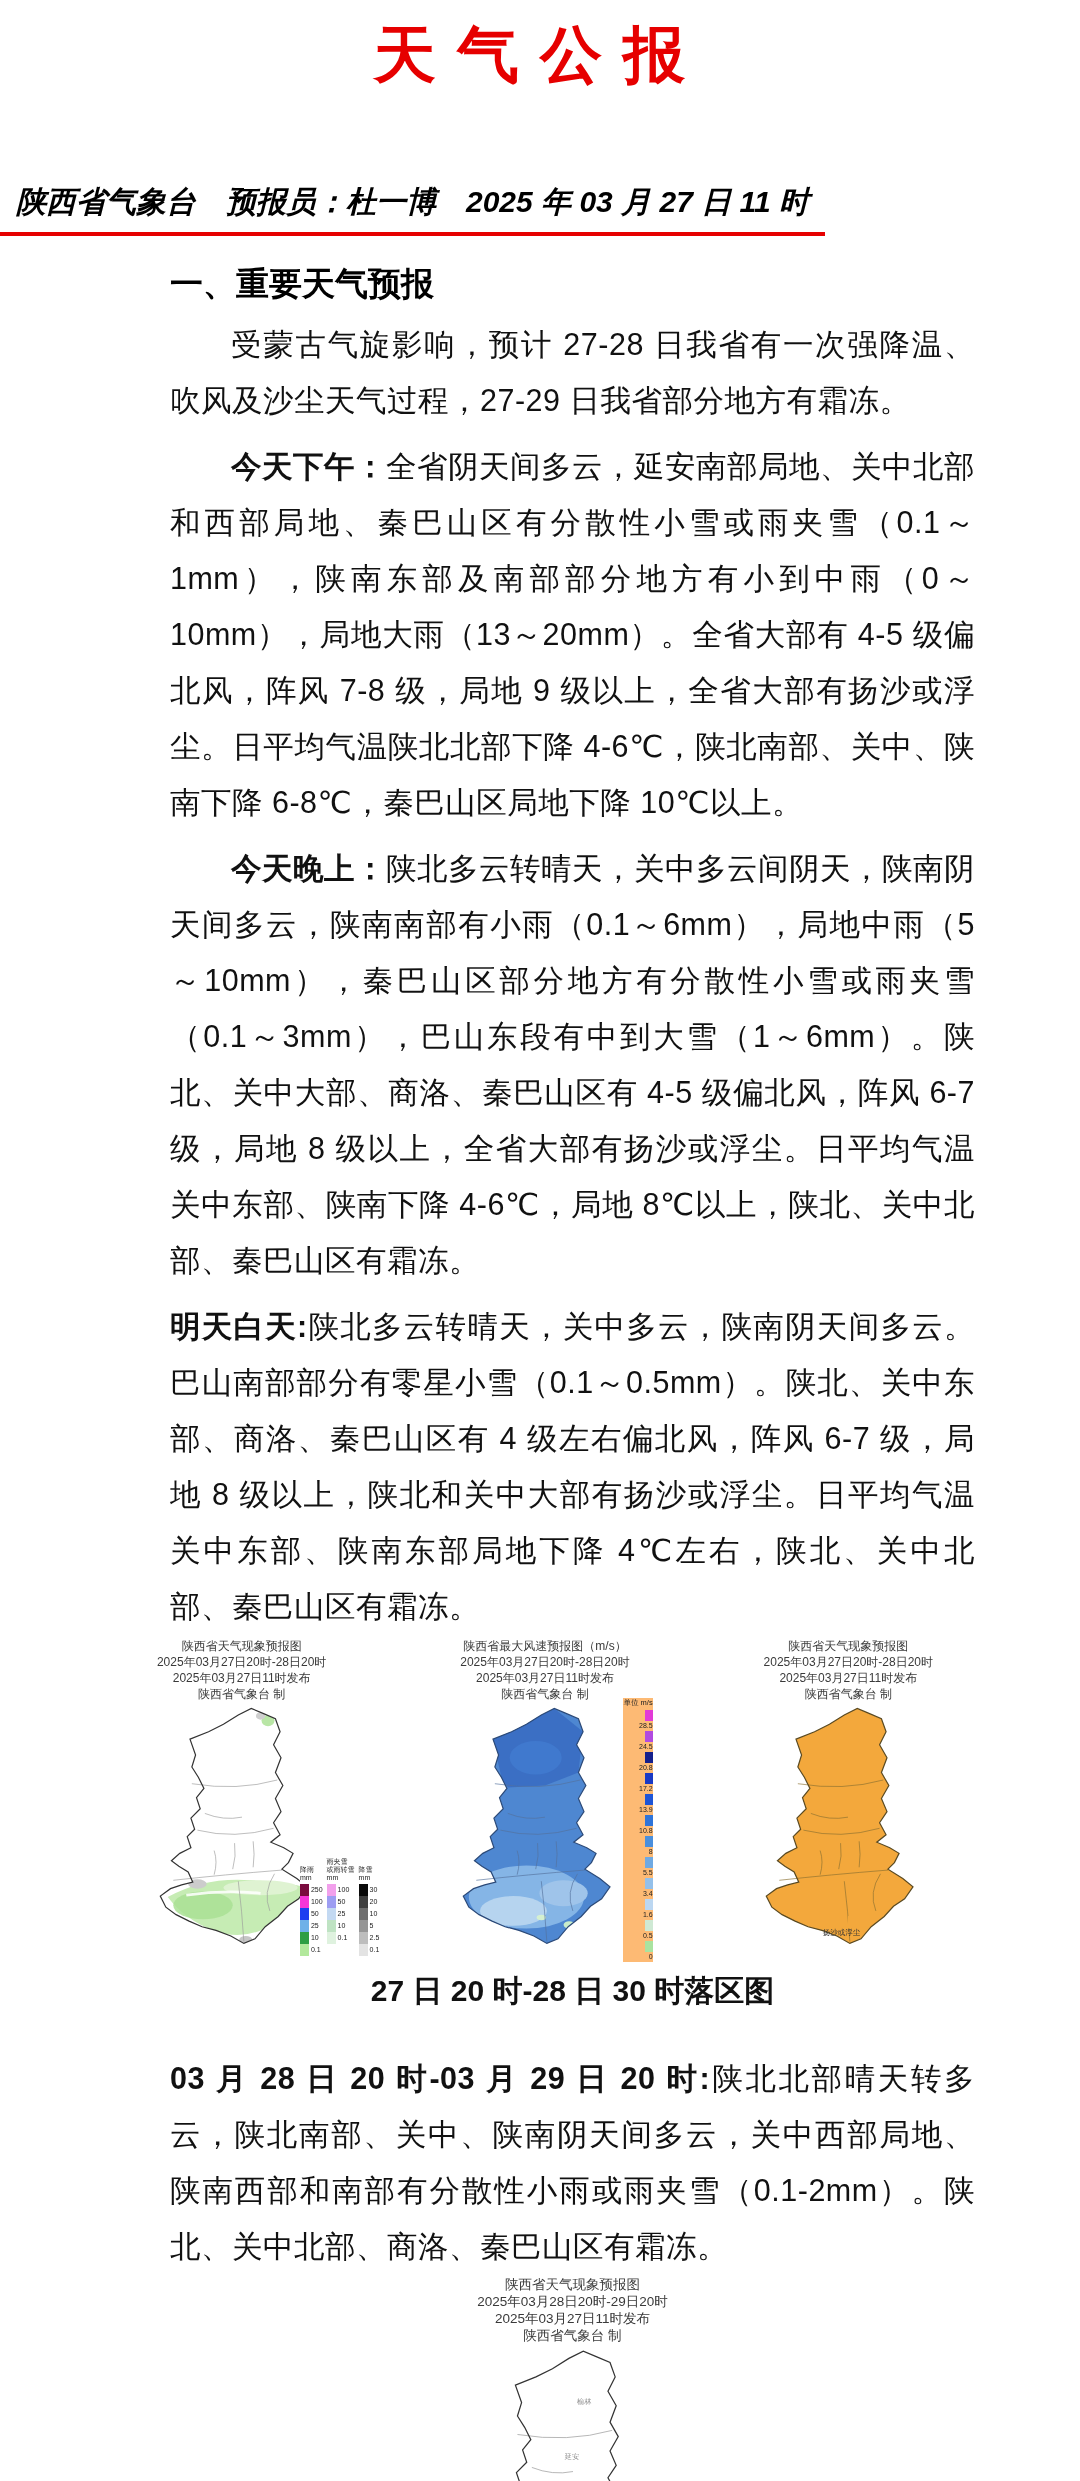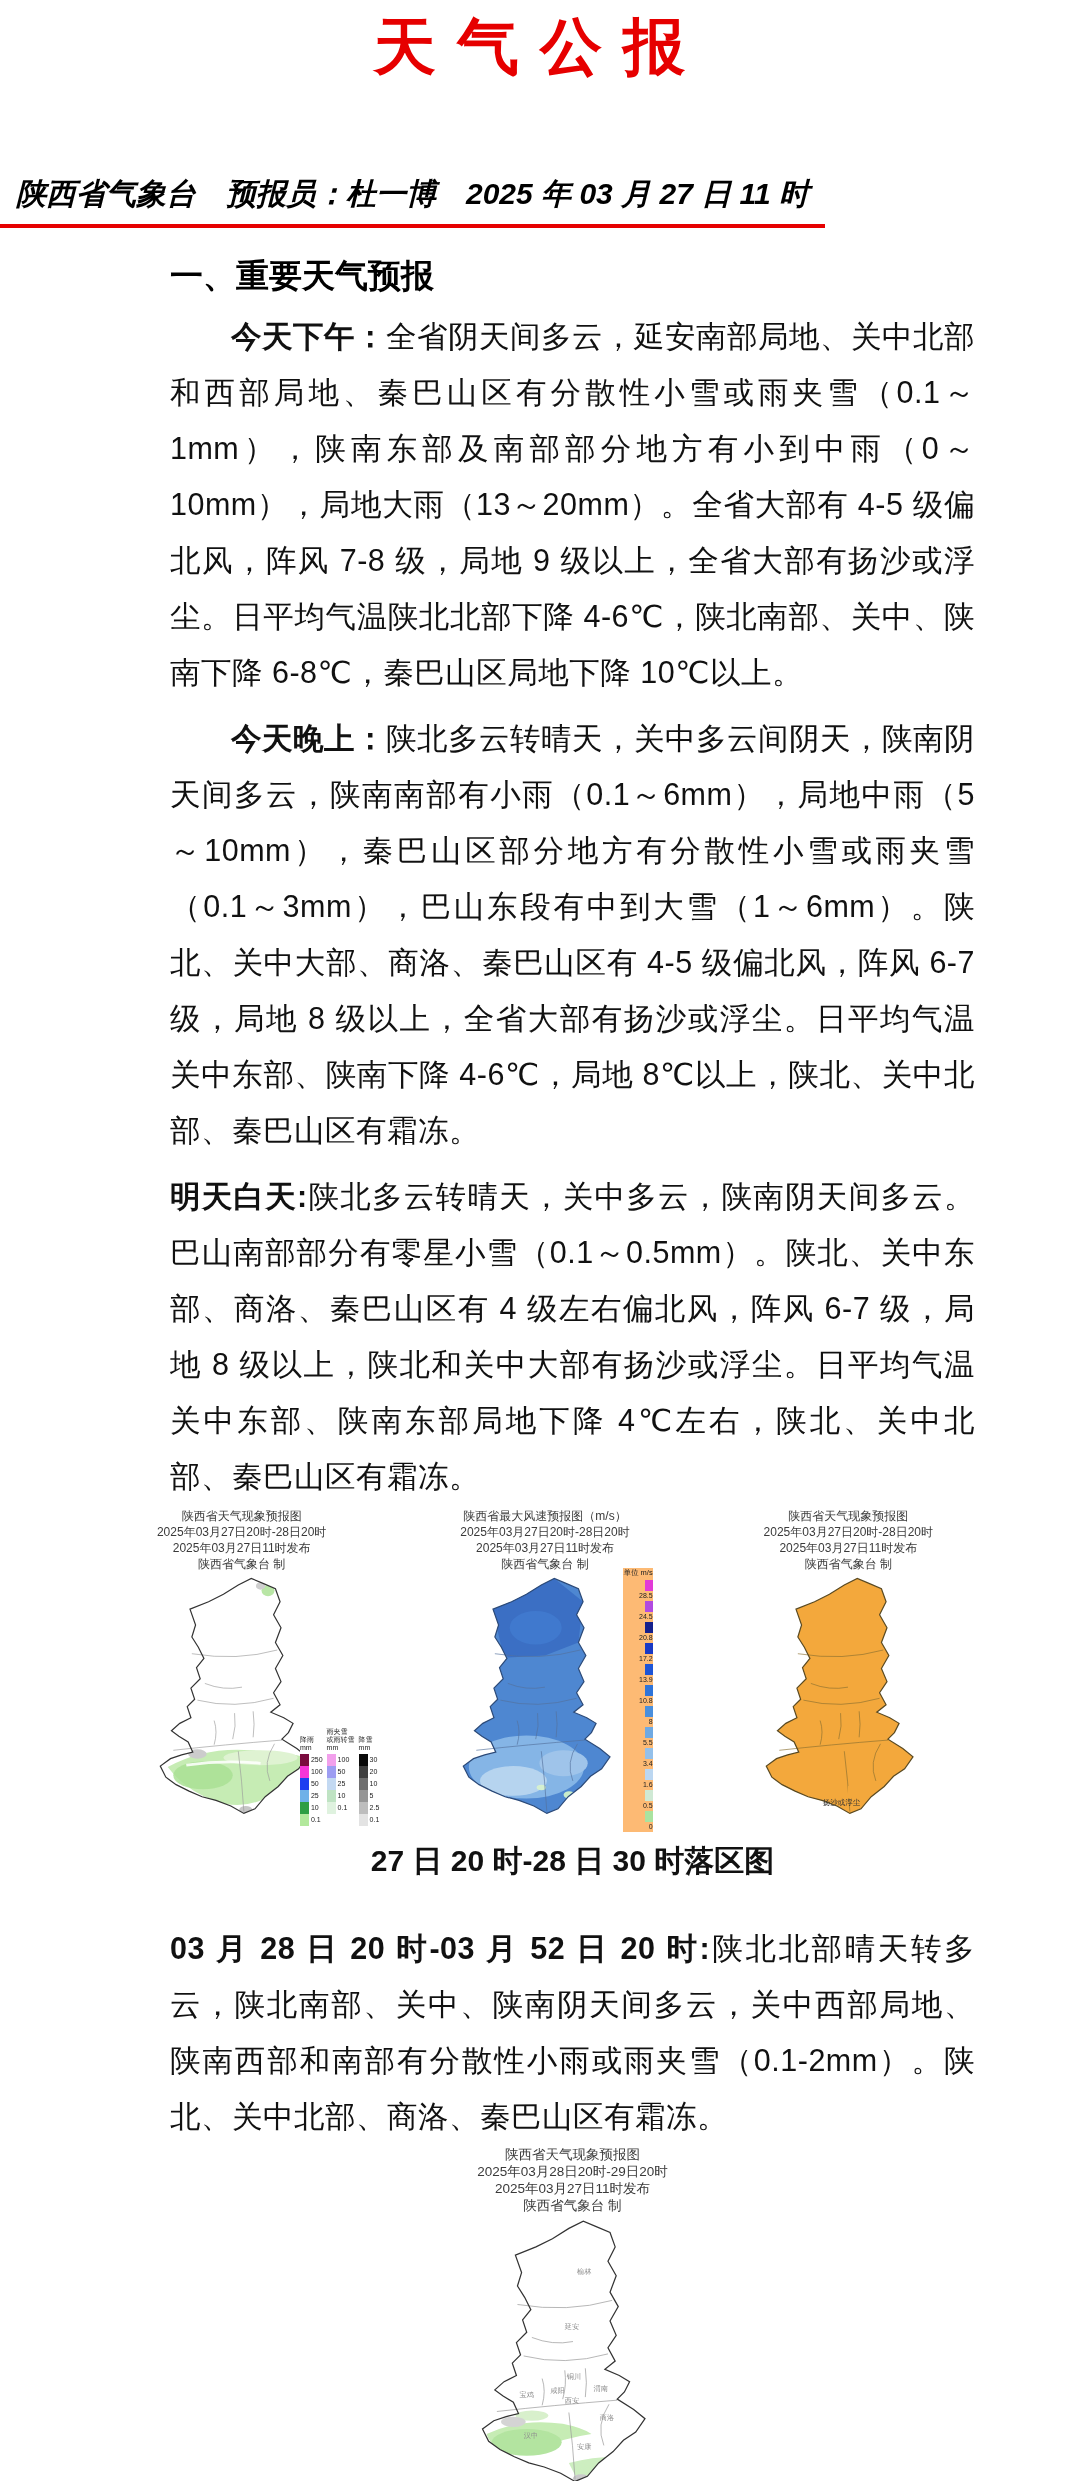--- a/index.html
+++ b/index.html
@@ -1,19 +1,19 @@
 <!DOCTYPE html>
 <html><head>
 <meta charset="utf-8">
 <style>
   html,body{margin:0;padding:0;background:#fff;}
   .page{position:relative;width:1080px;height:2481px;margin:0 auto;background:#fff;overflow:hidden;
         font-family:"Liberation Sans","DejaVu Sans",sans-serif;color:#111;}
   
-  .main-title{margin:0;padding-top:4px;text-align:center;font-size:62px;line-height:86px;
+  .main-title{margin:0;padding-top:12px;text-align:center;font-size:62px;line-height:86px;
               font-weight:800;color:#e60000;letter-spacing:0.34em;}
   .subtitle-wrap{margin-top:84px;text-align:left;font-style:italic;}
   .subtitle{display:inline-block;font-size:30px;font-weight:700;color:#000;
             padding:0 16px 9px 16px;border-bottom:4px solid #e60000;}
   
   .doc-body{padding:0 105px 0 170px;}
   .h-sec{margin:26px 0 0 0;font-size:33px;line-height:44px;font-weight:700;color:#000;}
   .para{margin:10px 0 0 0;font-size:30.5px;line-height:56px;text-align:justify;letter-spacing:0.5px;}
   .para.indent{text-indent:2em;}
   .lead{font-weight:700;}
@@ -65,20 +65,21 @@
   <h1 class="main-title">天气公报</h1>
 
   <div class="subtitle-wrap">
     <span class="subtitle">陕西省气象台　预报员：杜一博　2025 年 03 月 27 日 11 时</span>
   </div>
 
   <div class="doc-body">
 
     <h2 class="h-sec">一、重要天气预报</h2>
 
+    <p class="para indent">受蒙古气旋影响，预计 27-28 日我省有一次强降温、吹风及沙尘天气过程，27-29 日我省部分地方有霜冻。</p>
 
 
     <p class="para indent"><span class="lead">今天下午：</span><span>全省阴天间多云，延安南部局地、关中北部和西部局地、秦巴山区有分散性小雪或雨夹雪（0.1～1mm），陕南东部及南部部分地方有小到中雨（0～10mm），局地大雨（13～20mm）。全省大部有 4-5 级偏北风，阵风 7-8 级，局地 9 级以上，全省大部有扬沙或浮尘。日平均气温陕北北部下降 4-6℃，陕北南部、关中、陕南下降 6-8℃，秦巴山区局地下降 10℃以上。</span></p>
 
     <p class="para indent"><span class="lead">今天晚上：</span><span>陕北多云转晴天，关中多云间阴天，陕南阴天间多云，陕南南部有小雨（0.1～6mm），局地中雨（5～10mm），秦巴山区部分地方有分散性小雪或雨夹雪（0.1～3mm），巴山东段有中到大雪（1～6mm）。陕北、关中大部、商洛、秦巴山区有 4-5 级偏北风，阵风 6-7 级，局地 8 级以上，全省大部有扬沙或浮尘。日平均气温关中东部、陕南下降 4-6℃，局地 8℃以上，陕北、关中北部、秦巴山区有霜冻。</span></p>
 
     <p class="para"><span class="lead">明天白天:</span><span>陕北多云转晴天，关中多云，陕南阴天间多云。巴山南部部分有零星小雪（0.1～0.5mm）。陕北、关中东部、商洛、秦巴山区有 4 级左右偏北风，阵风 6-7 级，局地 8 级以上，陕北和关中大部有扬沙或浮尘。日平均气温关中东部、陕南东部局地下降 4℃左右，陕北、关中北部、秦巴山区有霜冻。</span></p>
 
     <div class="maps-row">
 
@@ -301,21 +302,21 @@
                 <span class="dust-sw" style="background: rgb(243, 168, 60);"></span>
                 <span class="dust-label">扬沙或浮尘</span>
               </div>
           </div>
         </div>
       </div>
     </div>
 
     <div class="caption">27 日 20 时-28 日 30 时落区图</div>
 
-    <p class="para" style="margin-top:38px;"><span class="lead">03 月 28 日 20 时-03 月 52 日 20 时:</span><span>陕北北部晴天转多云，陕北南部、关中、陕南阴天间多云，关中西部局地、陕南西部和南部有分散性小雨或雨夹雪（0.1-2mm）。陕北、关中北部、商洛、秦巴山区有霜冻。</span></p>
+    <p class="para" style="margin-top:38px;"><span class="lead">03 月 28 日 20 时-03 月 29 日 20 时:</span><span>陕北北部晴天转多云，陕北南部、关中、陕南阴天间多云，关中西部局地、陕南西部和南部有分散性小雨或雨夹雪（0.1-2mm）。陕北、关中北部、商洛、秦巴山区有霜冻。</span></p>
 
     <div class="big-map-card">
       <div class="map-title">
         <div>陕西省天气现象预报图</div>
         <div>2025年03月28日20时-29日20时</div>
         <div>2025年03月27日11时发布</div>
         <div>陕西省气象台 制</div>
       </div>
       <div class="map-svg-wrap">
         <svg class="mapsvg" viewBox="0 0 200 280">

